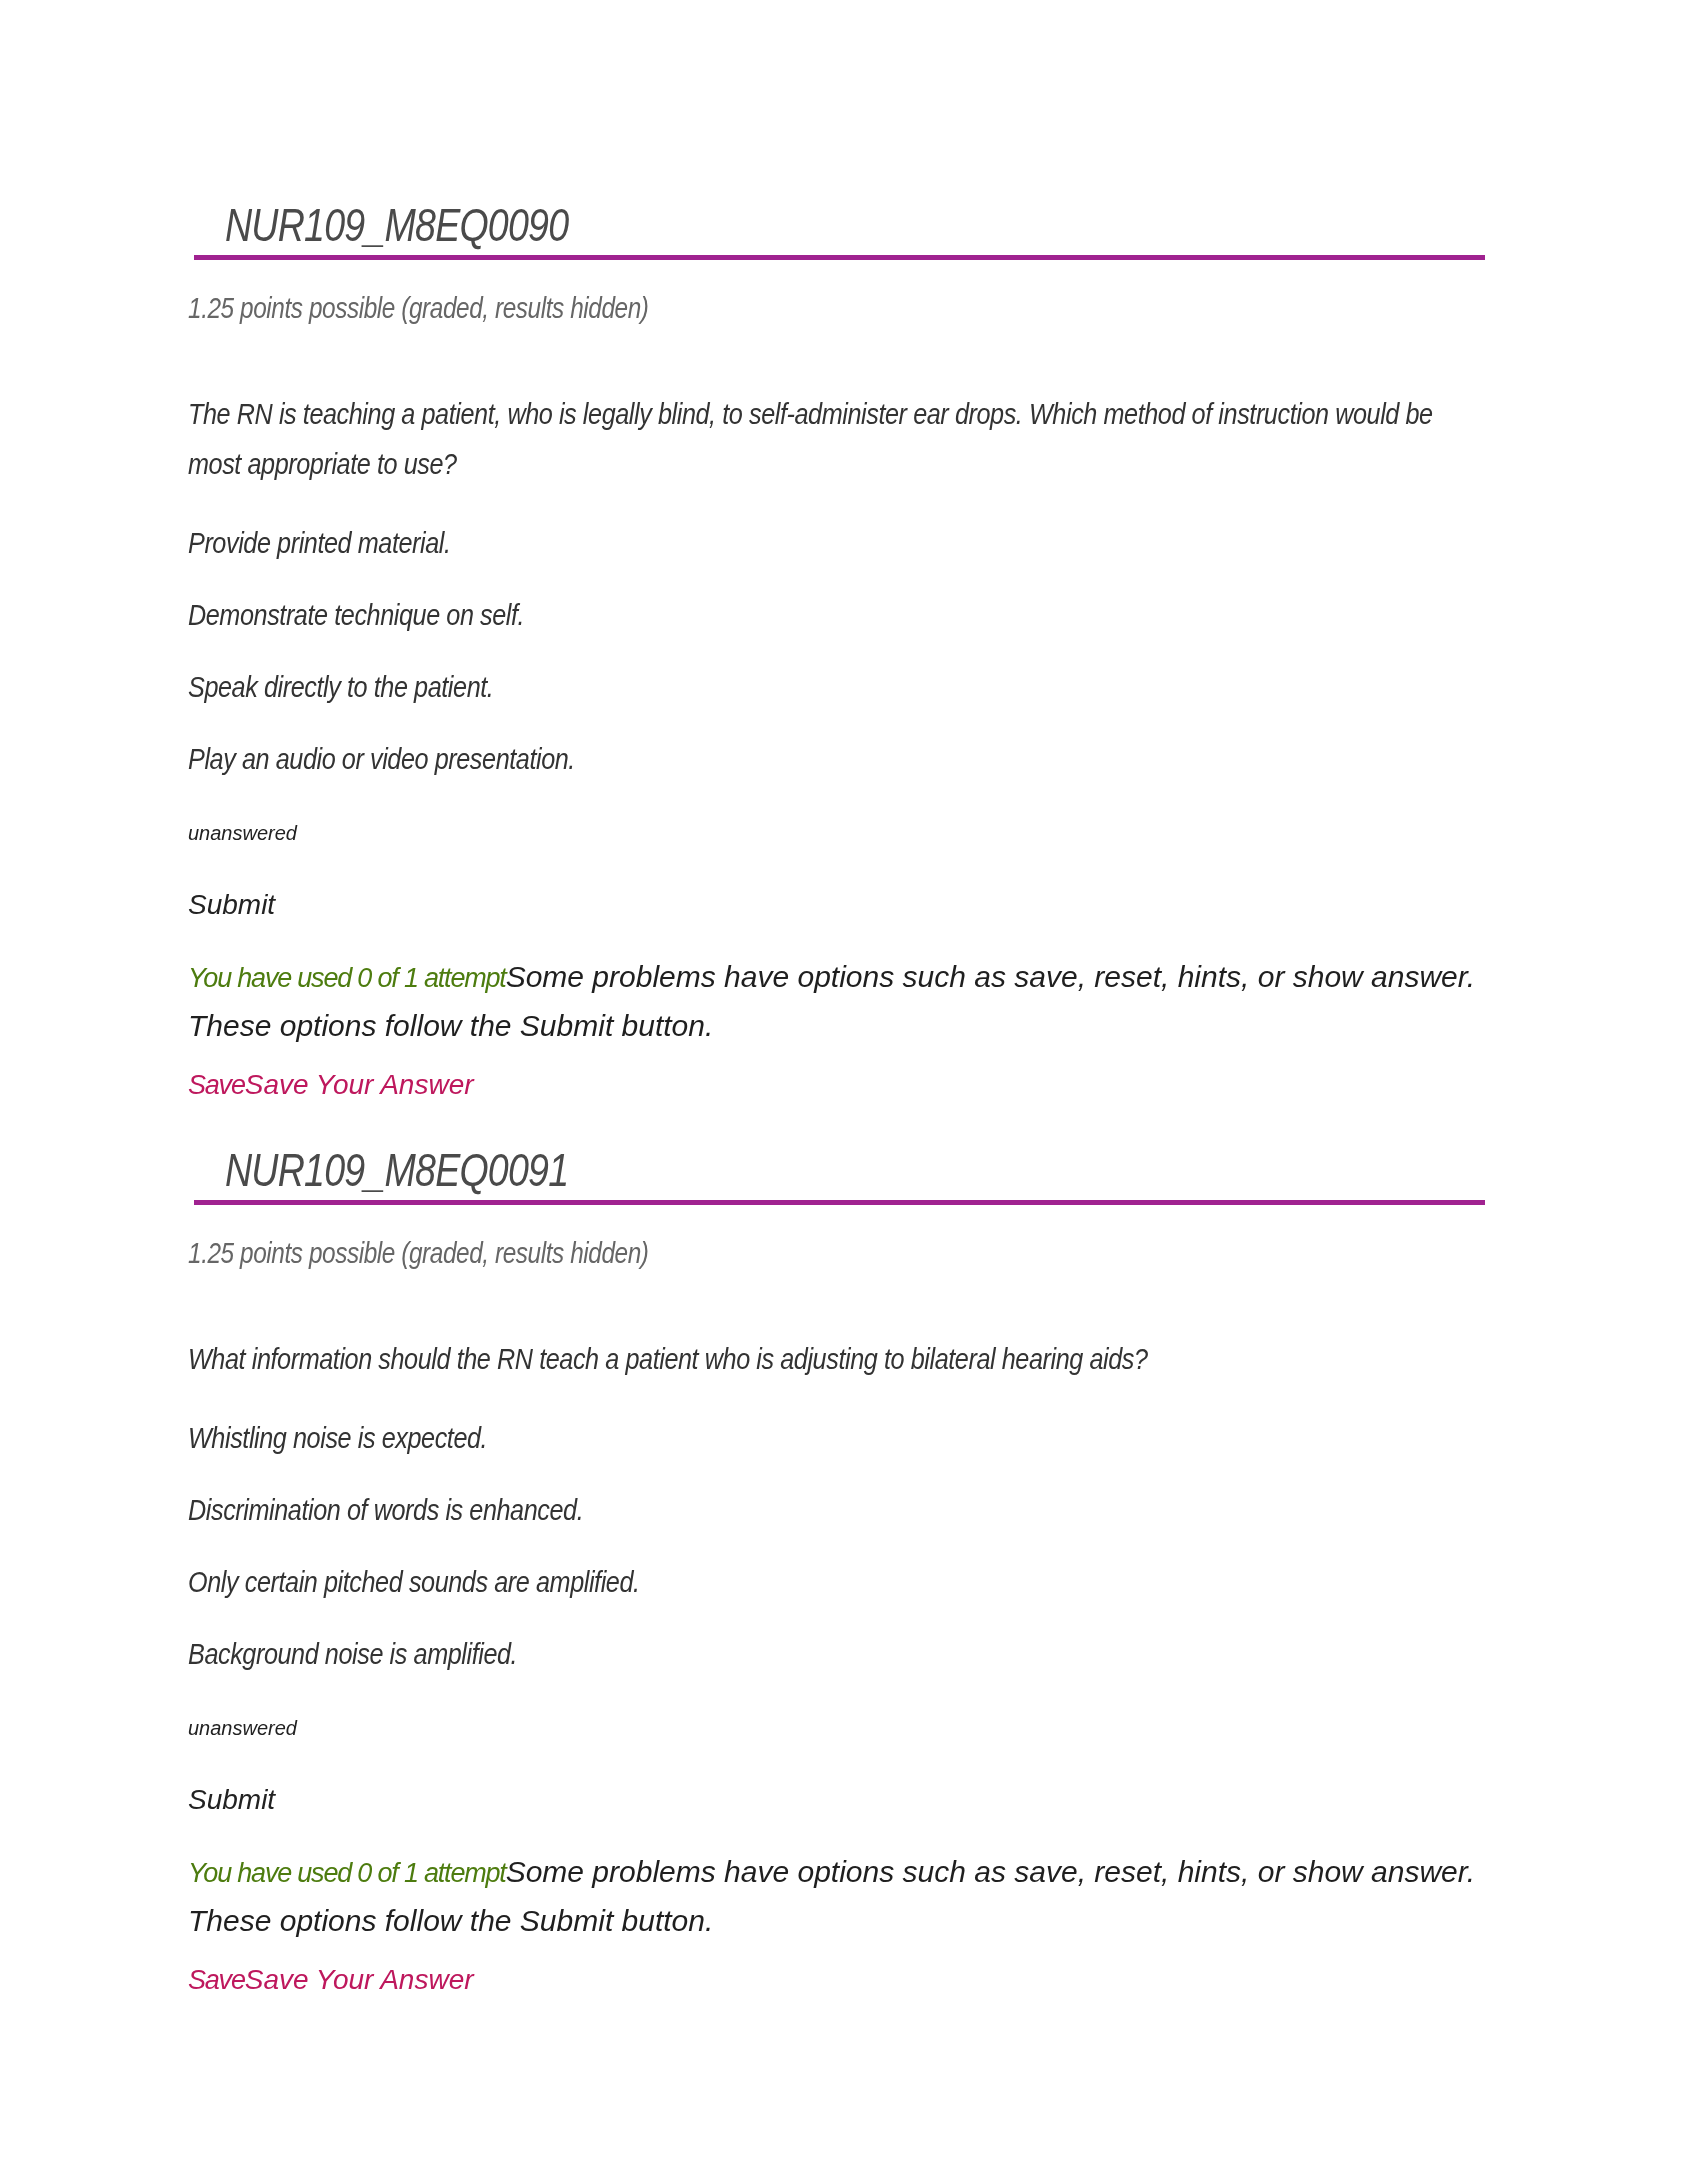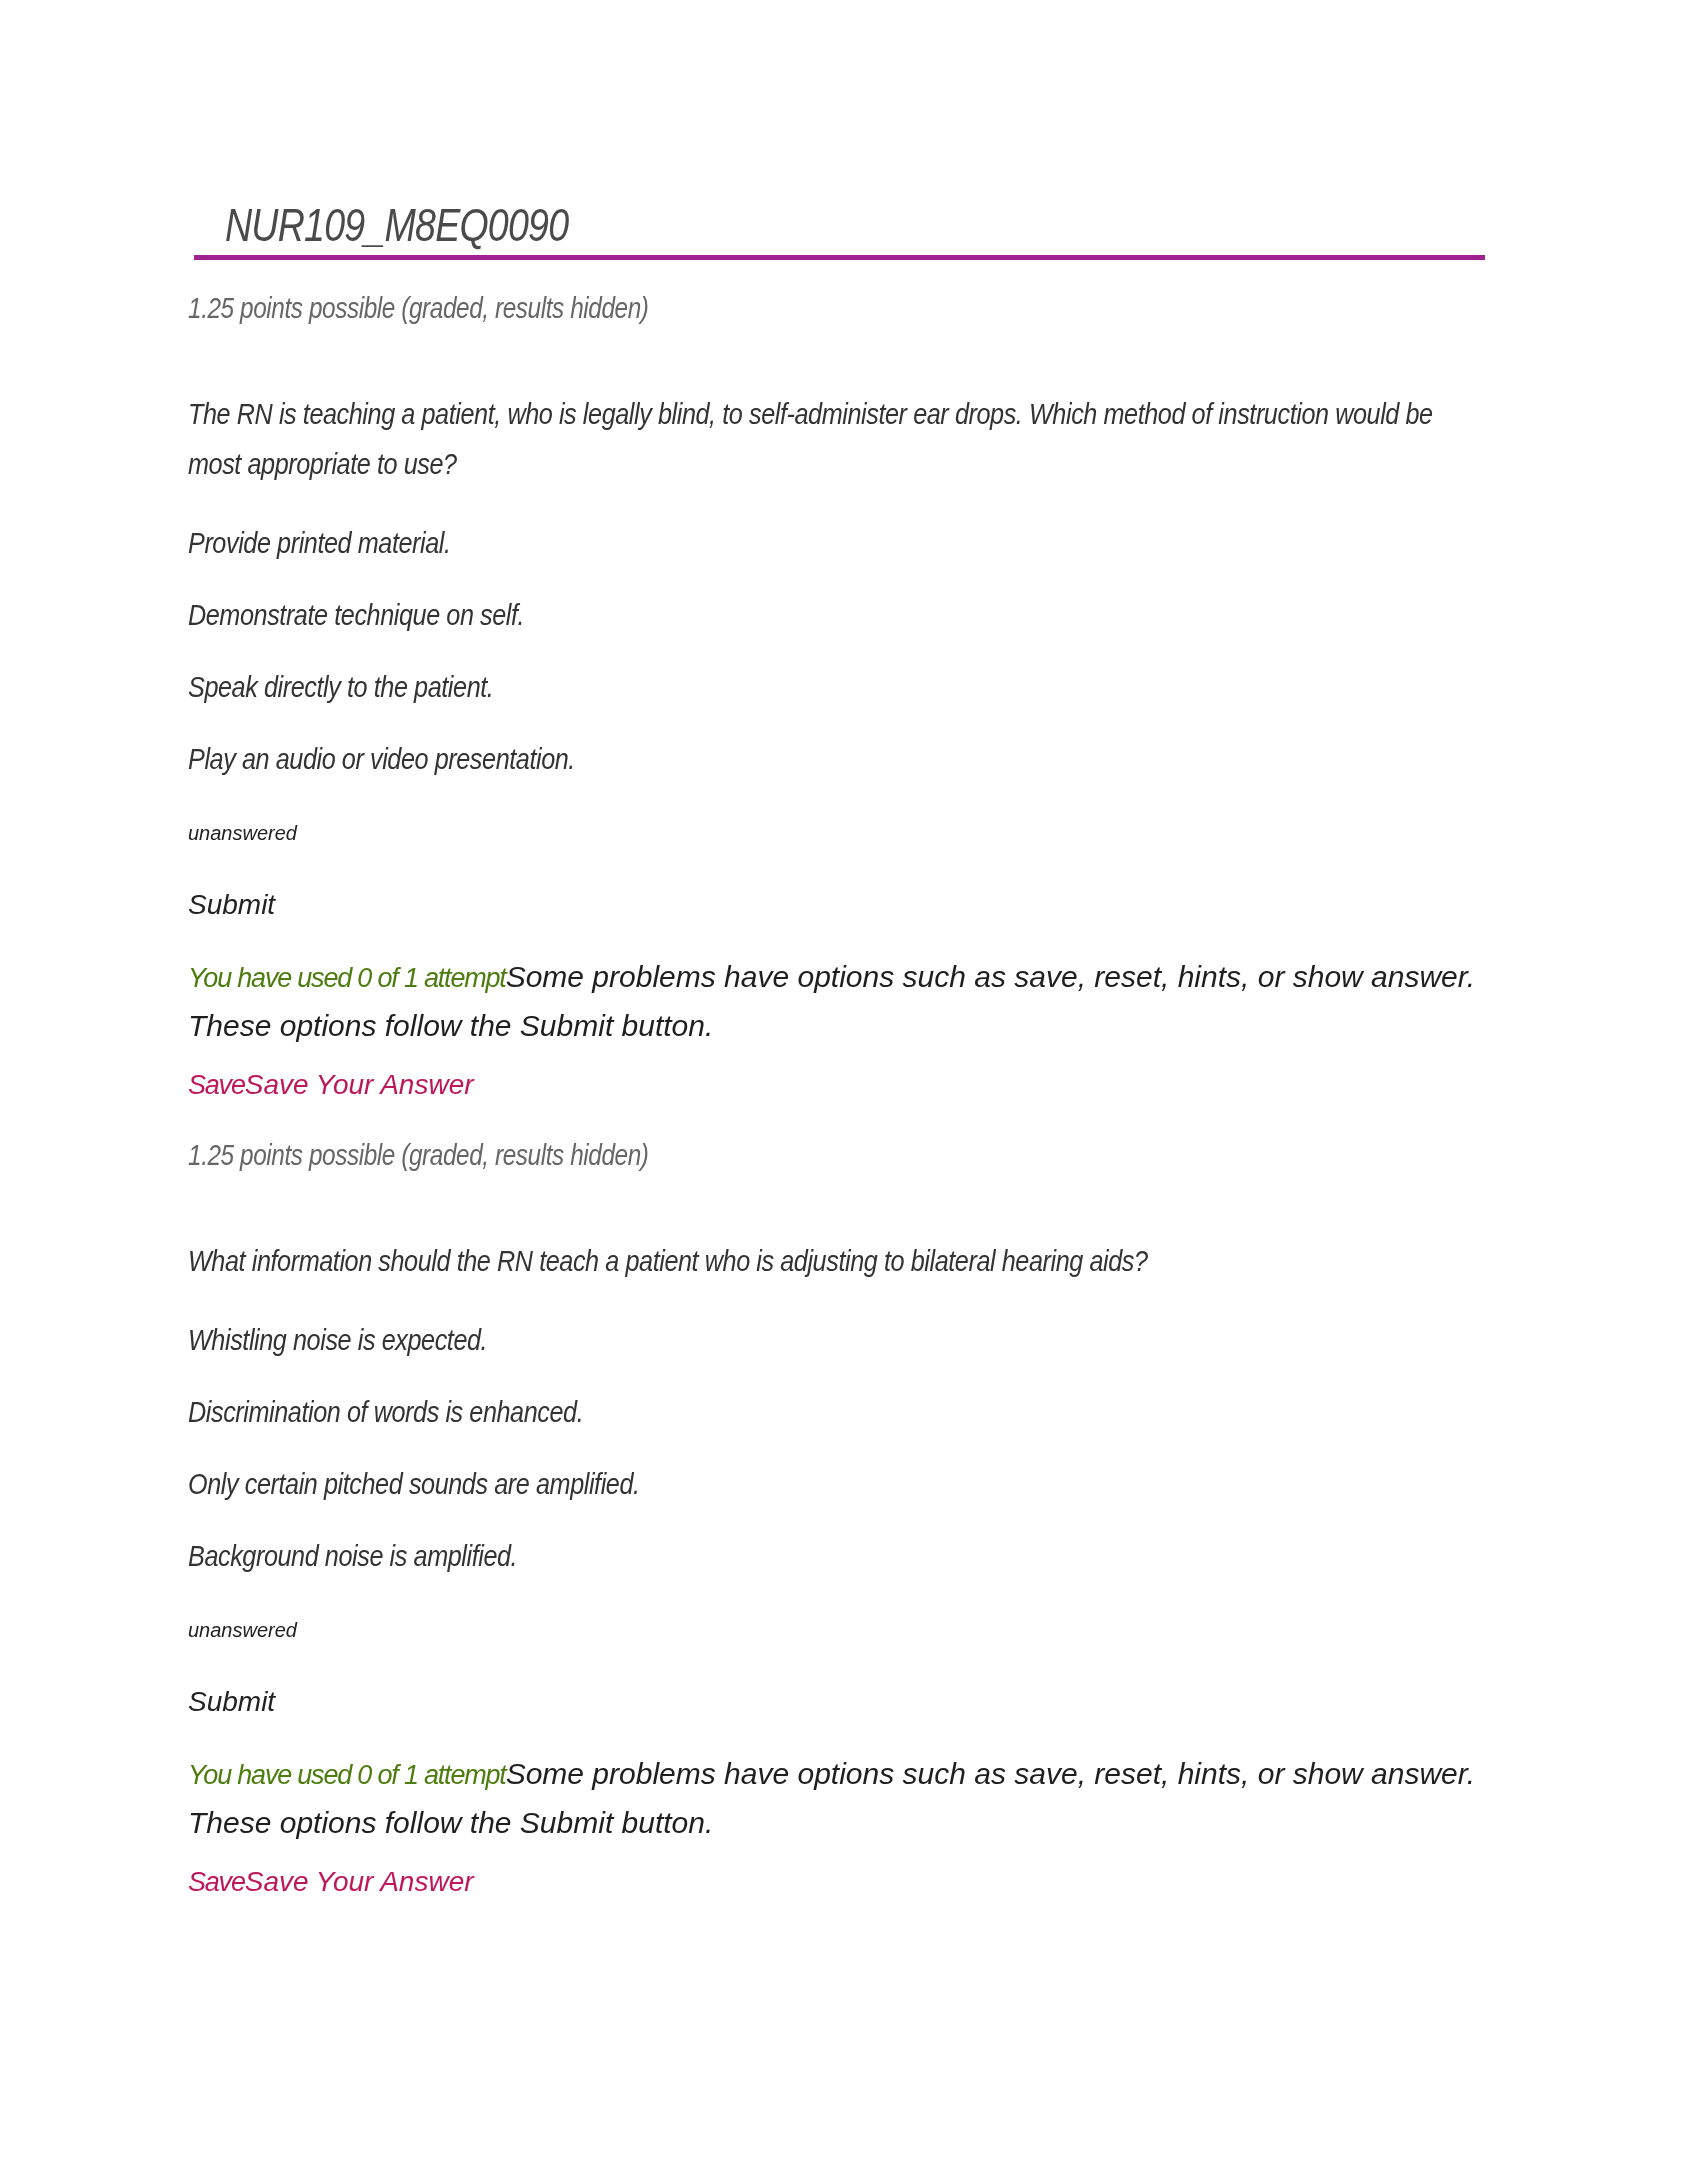--- a/index.html
+++ b/index.html
@@ -151,20 +151,27 @@
     <p class="status">unanswered</p>
 
     <p class="submit">Submit</p>
 
     <p class="attempt-row"><span class="attempt-used">You have used 0 of 1 attempt</span><span class="notice">Some problems have options such as save, reset, hints, or show answer. These options follow the Submit button.</span></p>
 
     <p class="save-row"><span class="save-prefix">Save</span><span class="save-label">Save Your Answer</span></p>
   </section>
 
   <section class="question-block">
+    <header>
+      <div class="qtitle-row">
+        <span class="accent-bar"></span>
+        <h2 class="qtitle">NUR109_M8EQ0091</h2>
+      </div>
+      <div class="title-rule"></div>
+    </header>
 
     <p class="points cond">1.25 points possible (graded, results hidden)</p>
 
     <p class="qtext cond">What information should the RN teach a patient who is adjusting to bilateral hearing aids?</p>
 
     <p class="option cond">Whistling noise is expected.</p>
     <p class="option cond">Discrimination of words is enhanced.</p>
     <p class="option cond">Only certain pitched sounds are amplified.</p>
     <p class="option cond">Background noise is amplified.</p>
 

